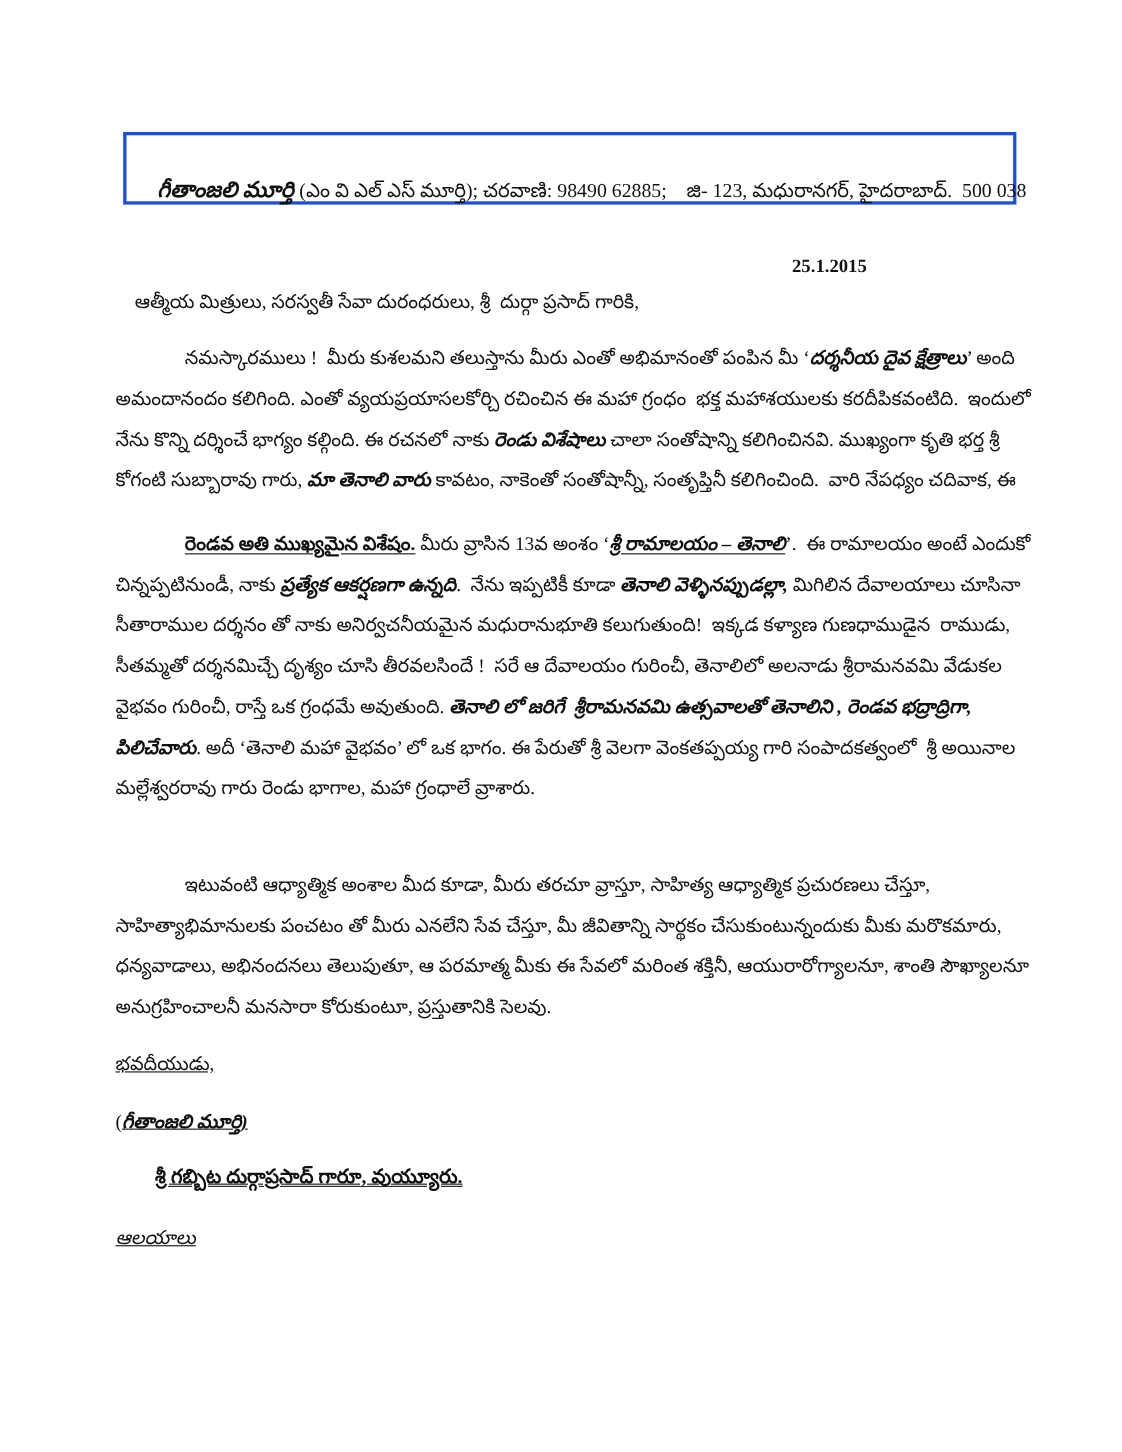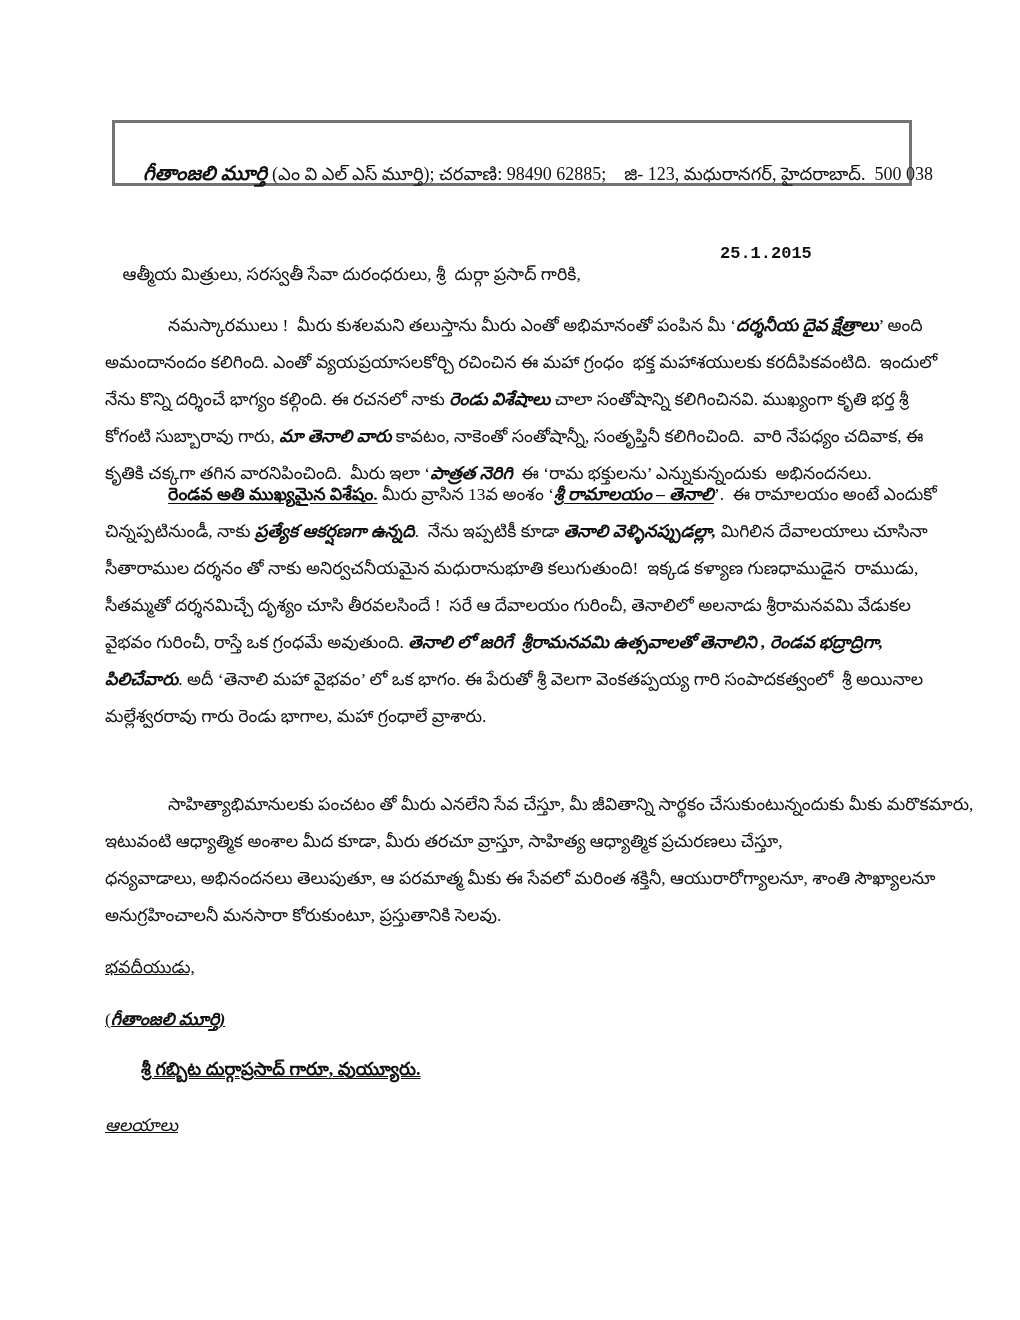--- a/index.html
+++ b/index.html
@@ -13,35 +13,35 @@
   }
   .line{white-space:pre;line-height:37px;min-height:37px;}
   .sg-b{font-weight:700;}
   .sg-i{font-style:italic;}
   .sg-u{text-decoration:underline;text-underline-offset:3px;}
   .para{position:absolute;left:105px;width:815px;}
   .para .line:first-child{text-indent:63px;}
   .header-box{
     position:absolute;left:112px;top:120px;
     width:776px;height:50px;
-    border:3px solid #737373;
-    padding:5px 8px 5px 10px;
+    border:3px solid #1d4ed8;
+    padding:5px 20px 5px 10px;
     white-space:pre;
     font-size:18px;
     line-height:30px;
   }
   .hdr-name{font-weight:700;font-style:italic;font-size:20px;}
   .salutation{
     position:absolute;left:105px;top:226px;width:815px;
     white-space:pre;line-height:32px;
   }
   .date{
-    position:absolute;left:615px;top:12px;
+    position:absolute;left:615px;top:0;
     font-weight:700;
-    font-family:Liberation Mono, monospace;
+    font-family:Liberation Serif, serif;
     font-size:17px;
   }
   .solo{position:absolute;left:105px;white-space:pre;line-height:30px;text-decoration:underline;}
   .valediction{top:952px;}
   .signature{top:1004px;}
   .addressee{top:1054px;font-size:18px;margin-left:36px;}
   .postscript{top:1110px;}
 </style>
 </head>
 <body>
@@ -55,36 +55,35 @@
   <div class="salutation">
     <span>ఆత్మీయ మిత్రులు, సరస్వతీ సేవా దురంధరులు, శ్రీ  దుర్గా ప్రసాద్ గారికి,</span>
     <span class="date">25.1.2015</span>
   </div>
 
   <div class="para" style="top:283px;margin-top:24px;">
       <div class="line"><span>నమస్కారములు !  మీరు కుశలమని తలుస్తాను మీరు ఎంతో అభిమానంతో పంపిన మీ ‘</span><span class="sg-b sg-i">దర్శనీయ దైవ క్షేత్రాలు</span><span>’ అంది</span></div>
       <div class="line"><span>అమందానందం కలిగింది. ఎంతో వ్యయప్రయాసలకోర్చి రచించిన ఈ మహా గ్రంధం  భక్త మహాశయులకు కరదీపికవంటిది.  ఇందులో</span></div>
       <div class="line"><span>నేను కొన్ని దర్శించే భాగ్యం కల్గింది. ఈ రచనలో నాకు </span><span class="sg-b sg-i">రెండు విశేషాలు</span><span> చాలా సంతోషాన్ని కలిగించినవి. ముఖ్యంగా కృతి భర్త శ్రీ</span></div>
       <div class="line"><span>కోగంటి సుబ్బారావు గారు, </span><span class="sg-b sg-i">మా తెనాలి వారు</span><span> కావటం, నాకెంతో సంతోషాన్నీ, సంతృప్తినీ కలిగించింది.  వారి నేపధ్యం చదివాక, ఈ</span></div>
-      <div class="line"><span>కృతికి చక్కగా తగిన వారనిపించింది.  మీరు ఇలా ‘</span><span class="sg-b sg-i">పాత్రత నెరిగి</span><span>  ఈ ‘రామ భక్తులను’ ఎన్నుకున్నందుకు  అభినందనలు.</span></div>
     </div>
 
   <div class="para" style="top:476px;">
       <div class="line"><span class="sg-b sg-u">రెండవ అతి ముఖ్యమైన విశేషం.</span><span> మీరు వ్రాసిన 13వ అంశం ‘</span><span class="sg-b sg-i sg-u">శ్రీ రామాలయం – తెనాలి</span><span>’.  ఈ రామాలయం అంటే ఎందుకో</span></div>
       <div class="line"><span>చిన్నప్పటినుండీ, నాకు </span><span class="sg-b sg-i">ప్రత్యేక ఆకర్షణగా ఉన్నది</span><span>.  నేను ఇప్పటికీ కూడా </span><span class="sg-b sg-i">తెనాలి వెళ్ళినప్పుడల్లా,</span><span> మిగిలిన దేవాలయాలు చూసినా</span></div>
       <div class="line"><span>సీతారాముల దర్శనం తో నాకు అనిర్వచనీయమైన మధురానుభూతి కలుగుతుంది!  ఇక్కడ కళ్యాణ గుణధాముడైన  రాముడు,</span></div>
       <div class="line"><span>సీతమ్మతో దర్శనమిచ్చే దృశ్యం చూసి తీరవలసిందే !  సరే ఆ దేవాలయం గురించీ, తెనాలిలో అలనాడు శ్రీరామనవమి వేడుకల</span></div>
       <div class="line"><span>వైభవం గురించీ, రాస్తే ఒక గ్రంధమే అవుతుంది. </span><span class="sg-b sg-i">తెనాలి లో జరిగే  శ్రీరామనవమి ఉత్సవాలతో తెనాలిని , రెండవ భద్రాద్రిగా,</span></div>
       <div class="line"><span class="sg-b sg-i">పిలిచేవారు</span><span>. అదీ ‘తెనాలి మహా వైభవం’ లో ఒక భాగం. ఈ పేరుతో శ్రీ వెలగా వెంకతప్పయ్య గారి సంపాదకత్వంలో  శ్రీ అయినాల</span></div>
       <div class="line"><span>మల్లేశ్వరరావు గారు రెండు భాగాల, మహా గ్రంధాలే వ్రాశారు.</span></div>
     </div>
 
   <div class="para" style="top:786px;">
+      <div class="line"><span>ఇటువంటి ఆధ్యాత్మిక అంశాల మీద కూడా, మీరు తరచూ వ్రాస్తూ, సాహిత్య ఆధ్యాత్మిక ప్రచురణలు చేస్తూ,</span></div>
       <div class="line"><span>సాహిత్యాభిమానులకు పంచటం తో మీరు ఎనలేని సేవ చేస్తూ, మీ జీవితాన్ని సార్థకం చేసుకుంటున్నందుకు మీకు మరొకమారు,</span></div>
-      <div class="line"><span>ఇటువంటి ఆధ్యాత్మిక అంశాల మీద కూడా, మీరు తరచూ వ్రాస్తూ, సాహిత్య ఆధ్యాత్మిక ప్రచురణలు చేస్తూ,</span></div>
       <div class="line"><span>ధన్యవాడాలు, అభినందనలు తెలుపుతూ, ఆ పరమాత్మ మీకు ఈ సేవలో మరింత శక్తినీ, ఆయురారోగ్యాలనూ, శాంతి సౌఖ్యాలనూ</span></div>
       <div class="line"><span>అనుగ్రహించాలనీ మనసారా కోరుకుంటూ, ప్రస్తుతానికి సెలవు.</span></div>
     </div>
 
   <div class="solo valediction"><span>భవదీయుడు,</span></div>
 
   <div class="solo signature"><span>(</span><span class="sg-b sg-i">గీతాంజలి మూర్తి)</span></div>
 
   <div class="solo addressee"><span class="sg-b sg-u">శ్రీ గబ్బిట దుర్గాప్రసాద్ గారూ, వుయ్యూరు.</span></div>
 

